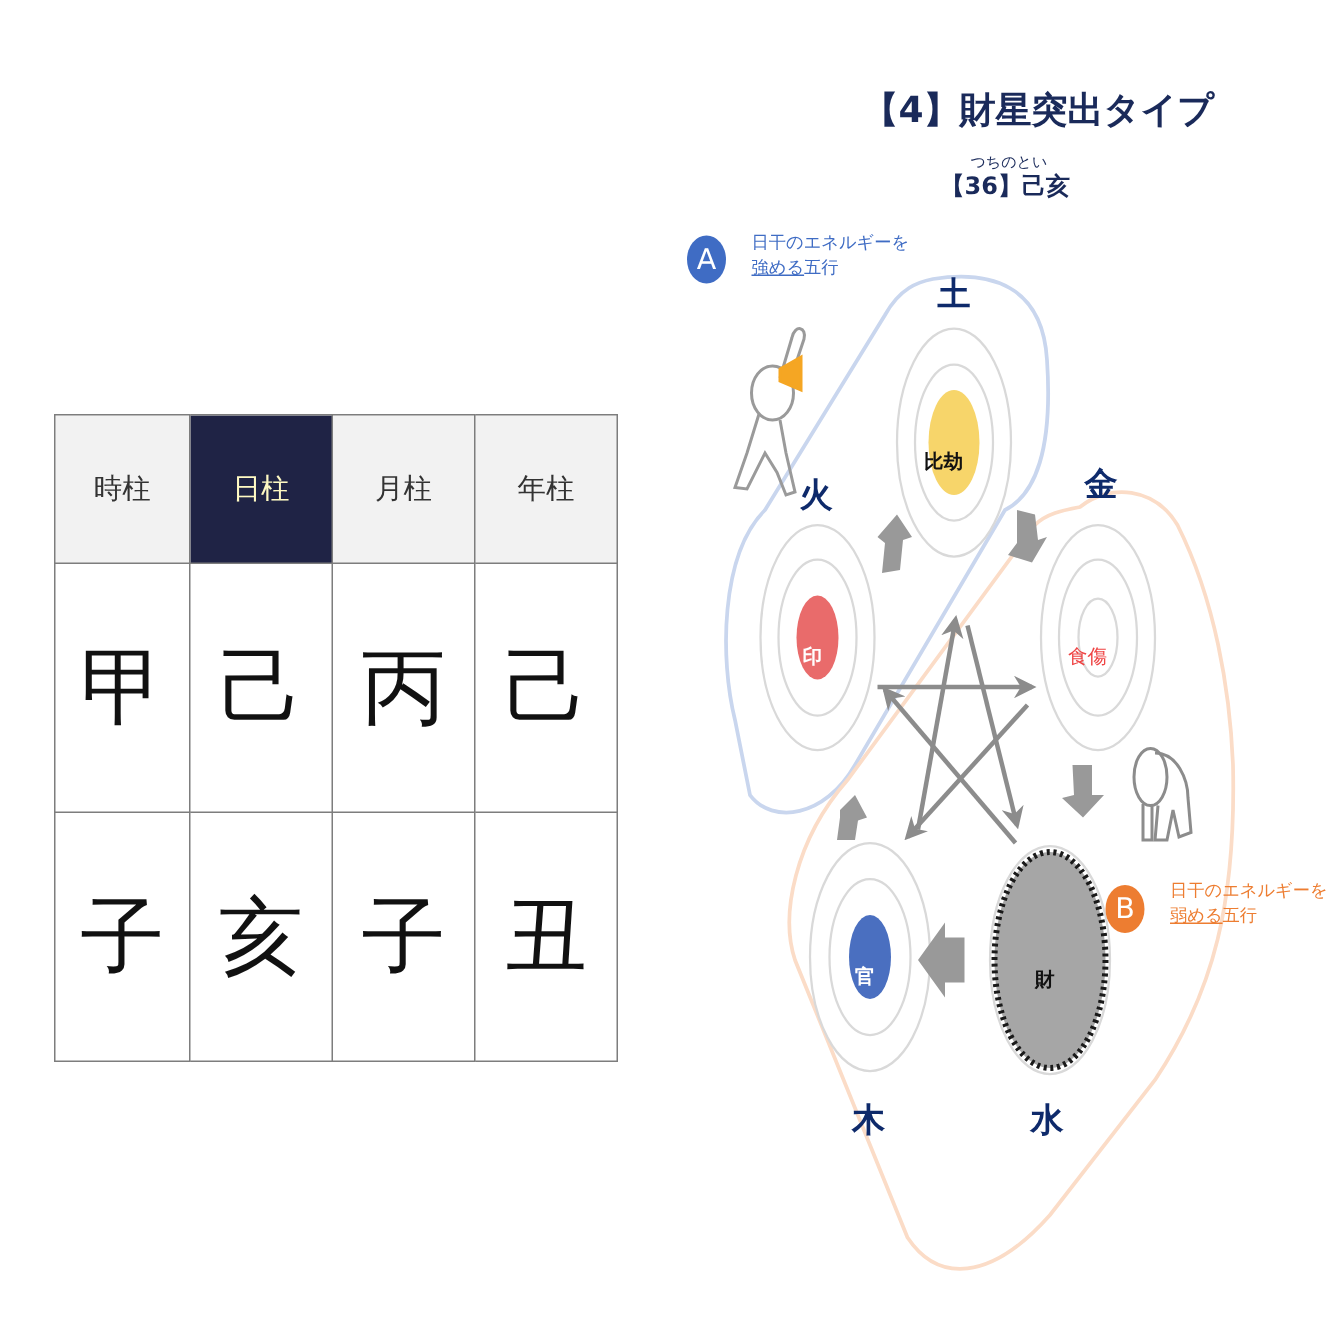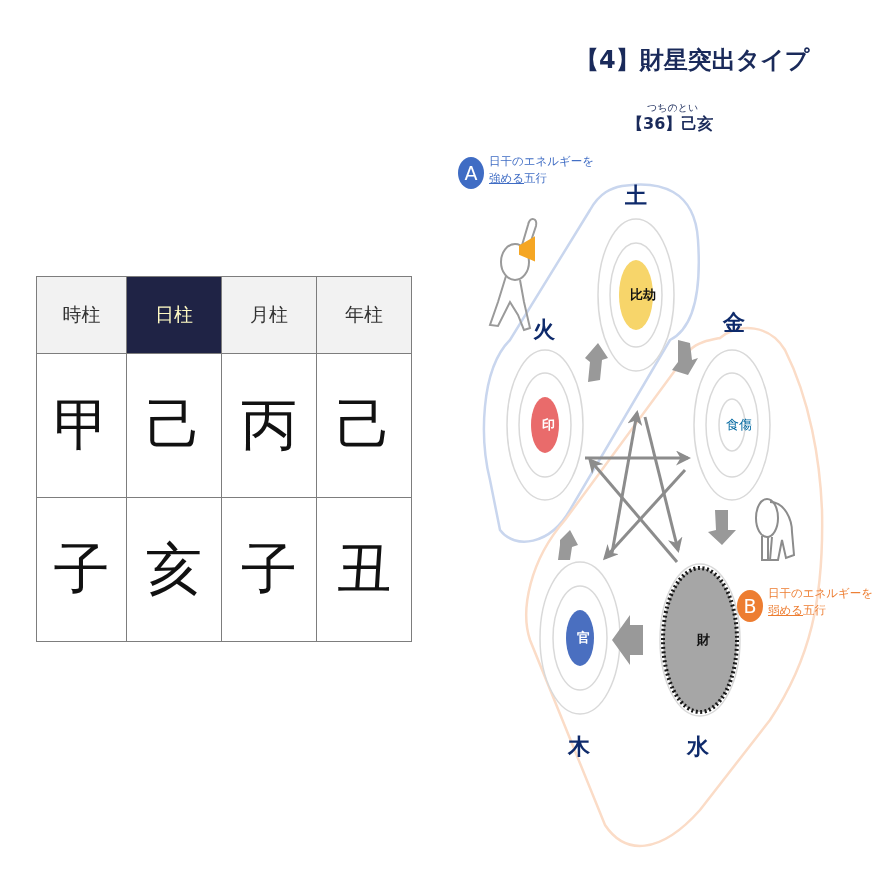--- a/index.html
+++ b/index.html
@@ -1,40 +1,40 @@
 <!DOCTYPE html>
 <html><head>
 <meta charset="utf-8">
 <style>
   html, body { margin:0; padding:0; background:#ffffff; }
   body { width:886px; height:886px; position:relative; overflow:hidden;
          font-family:"DejaVu Sans", "Liberation Sans", sans-serif; }
   
   .pillars { position:absolute; left:36px; top:276px; width:375px;
              border-collapse:collapse; table-layout:fixed; }
-  .pillars th, .pillars td { border:1.5px solid #7d7d7d; text-align:center; padding:5px; }
+  .pillars th, .pillars td { border:1.5px solid #7d7d7d; text-align:center; padding:16px; }
   .pillars th { height:66px; background:#f2f2f2; color:#333; font-weight:normal; font-size:19px; }
   .pillars th.active { background:#1f2345; color:#fef9c3; }
   .pillars td { height:133px; font-size:56px; color:#111; font-family:"DejaVu Sans", sans-serif; font-weight:normal; }
   .pillars col.c1 { width:90px; } .pillars col.c2 { width:95px; }
   .pillars col.c3 { width:95px; } .pillars col.c4 { width:95px; }
 
   
   .diagram { position:absolute; left:440px; top:40px; width:446px; height:846px; }
   .diagram svg { position:absolute; left:0; top:0; }
   .title { position:absolute; left:0; width:446px; text-align:right; color:#1a2a5a; font-weight:bold; }
-  .title.main { top:4px; font-size:24px; left:135px; width:200px; text-align:left; white-space:nowrap; }
+  .title.main { top:17px; font-size:24px; left:135px; width:200px; text-align:left; white-space:nowrap; }
   .title.ruby { top:61px; left:207px; font-size:10px; font-weight:normal; color:#1a2a5a; white-space:nowrap; width:auto;}
   .title.sub { top:74px; left:187px; font-size:16px; width:auto; text-align:left; white-space:nowrap; }
   .element { position:absolute; font-size:22px; font-weight:bold; color:#0e2a6b; }
-  .badge-label { position:absolute; font-size:11.5px; line-height:17px; white-space:nowrap; }
+  .badge-label { position:absolute; font-size:11.5px; line-height:17px; white-space:nowrap;margin-left:12px; }
   .badge-label .u { text-decoration:underline;text-align:center; }
   .badge-circle { position:absolute; width:26px; height:32px; border-radius:50%;
                   color:#fff; font-size:19px; display:flex; align-items:center; justify-content:center; }
-  .star-label { position:absolute; font-size:13px; font-weight:bold; text-align:right; }
+  .star-label { position:absolute; font-size:13px; font-weight:bold; text-align:left;margin-top:13px; }
 </style>
 </head>
 <body>
 
 <table class="pillars">
   <colgroup>
       <col class="c1">
       <col class="c2">
       <col class="c3">
       <col class="c4">
@@ -138,21 +138,21 @@
   <div class="title sub">【36】己亥</div>
 
   <div class="element" style="left:185px; top:141px;">土</div>
   <div class="element" style="left:93px; top:275px;">火</div>
   <div class="element" style="left:283px; top:268px;">金</div>
   <div class="element" style="left:128px; top:692px;">木</div>
   <div class="element" style="left:247px; top:692px;">水</div>
 
   <div class="star-label" style="left:176px; top:246px; width:40px; color:#111;">比劫</div>
   <div class="star-label" style="left:95px; top:376px; width:20px; color:#fff;">印</div>
-  <div class="star-label" style="left:272px; top:376px; width:40px; color:#0369a1; font-weight:normal;">食傷</div>
+  <div class="star-label" style="left:272px; top:376px; width:40px; color:#ef4444; font-weight:normal;">食傷</div>
   <div class="star-label" style="left:130px; top:589px; width:20px; color:#fff;">官</div>
   <div class="star-label" style="left:250px; top:591px; width:20px; color:#111;">財</div>
 
   <div class="badge-circle" style="left:18px; top:117px; background:#3f6cc4;">A</div>
   <div class="badge-label" style="left:49px; top:113px; color:#3f6cc4;">
     <div>日干のエネルギーを</div>
     <div><span class="u">強める</span><span>五行</span></div>
   </div>
 
   <div class="badge-circle" style="left:297px; top:550px; background:#ed7d31;">B</div>

